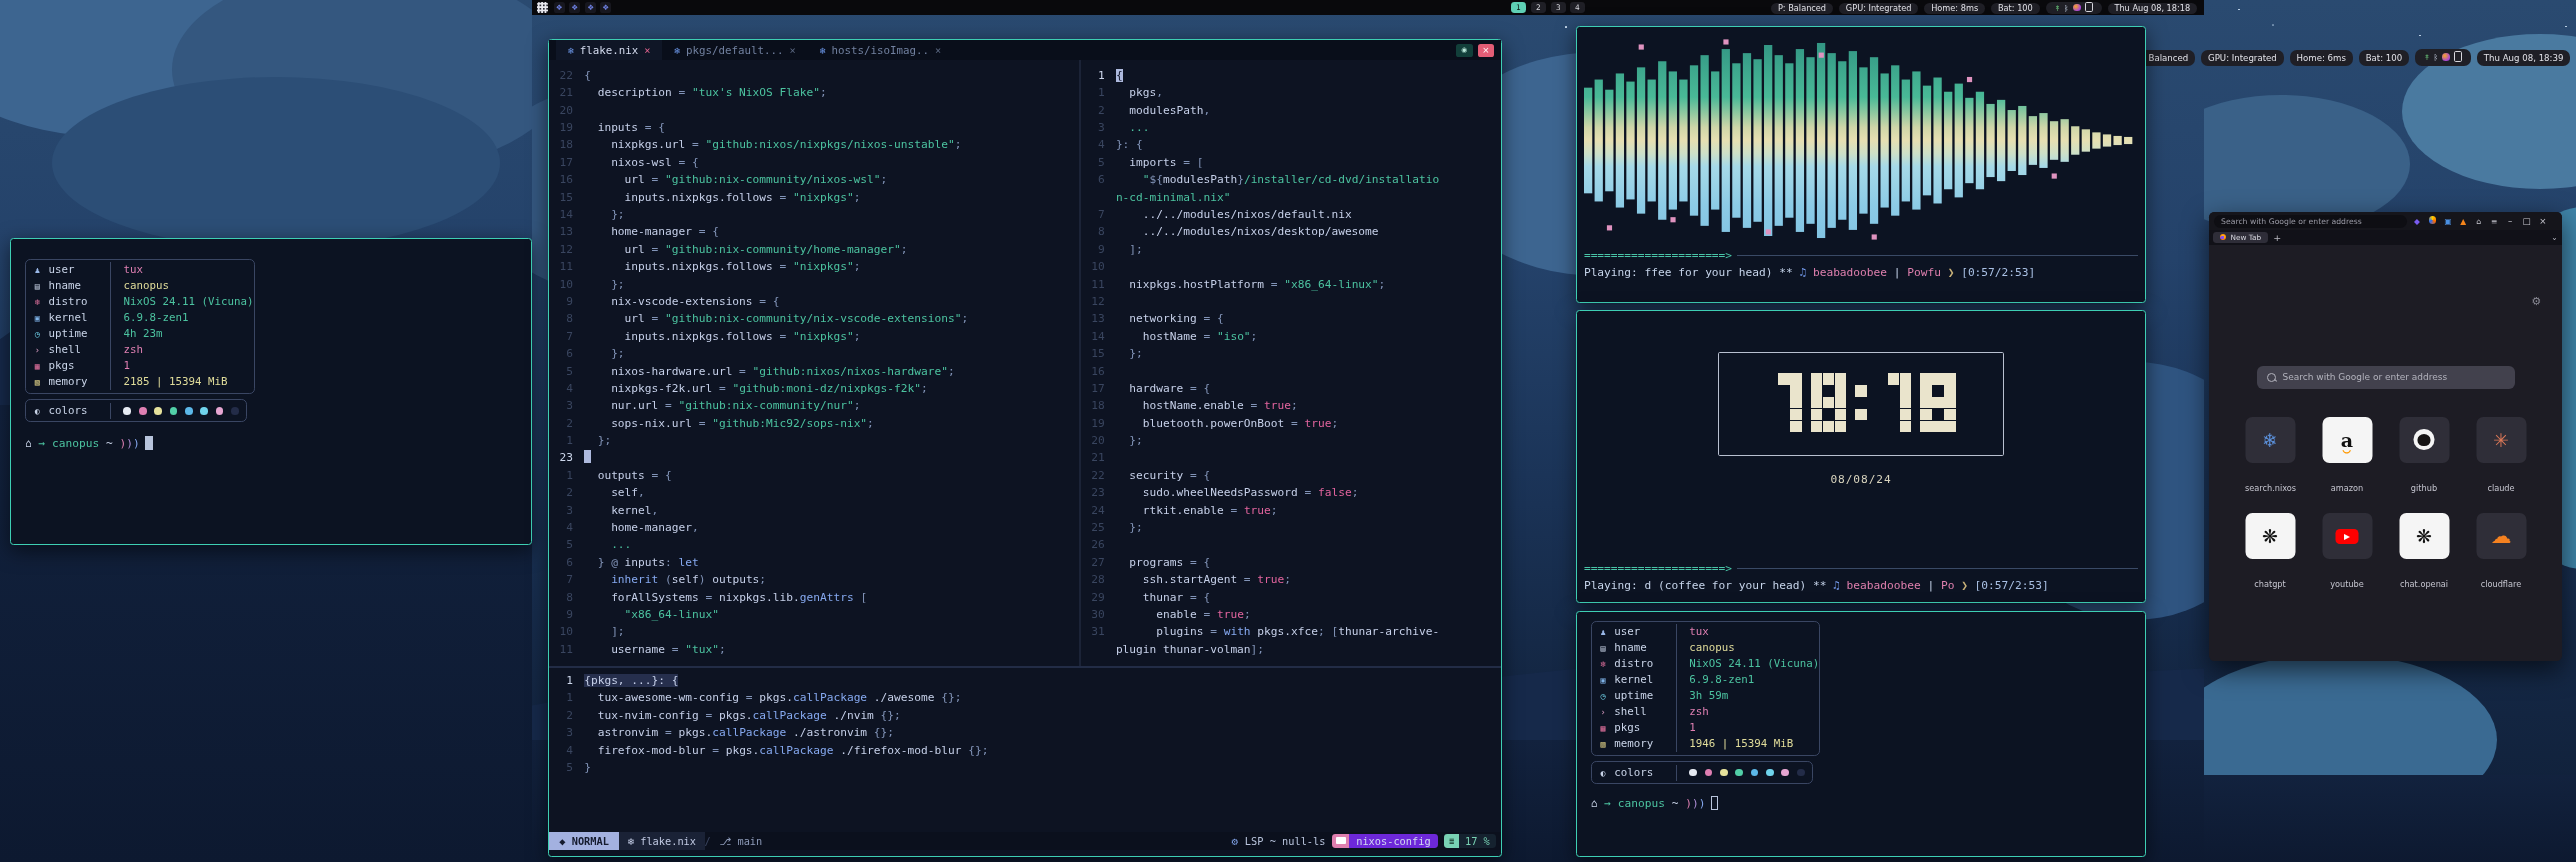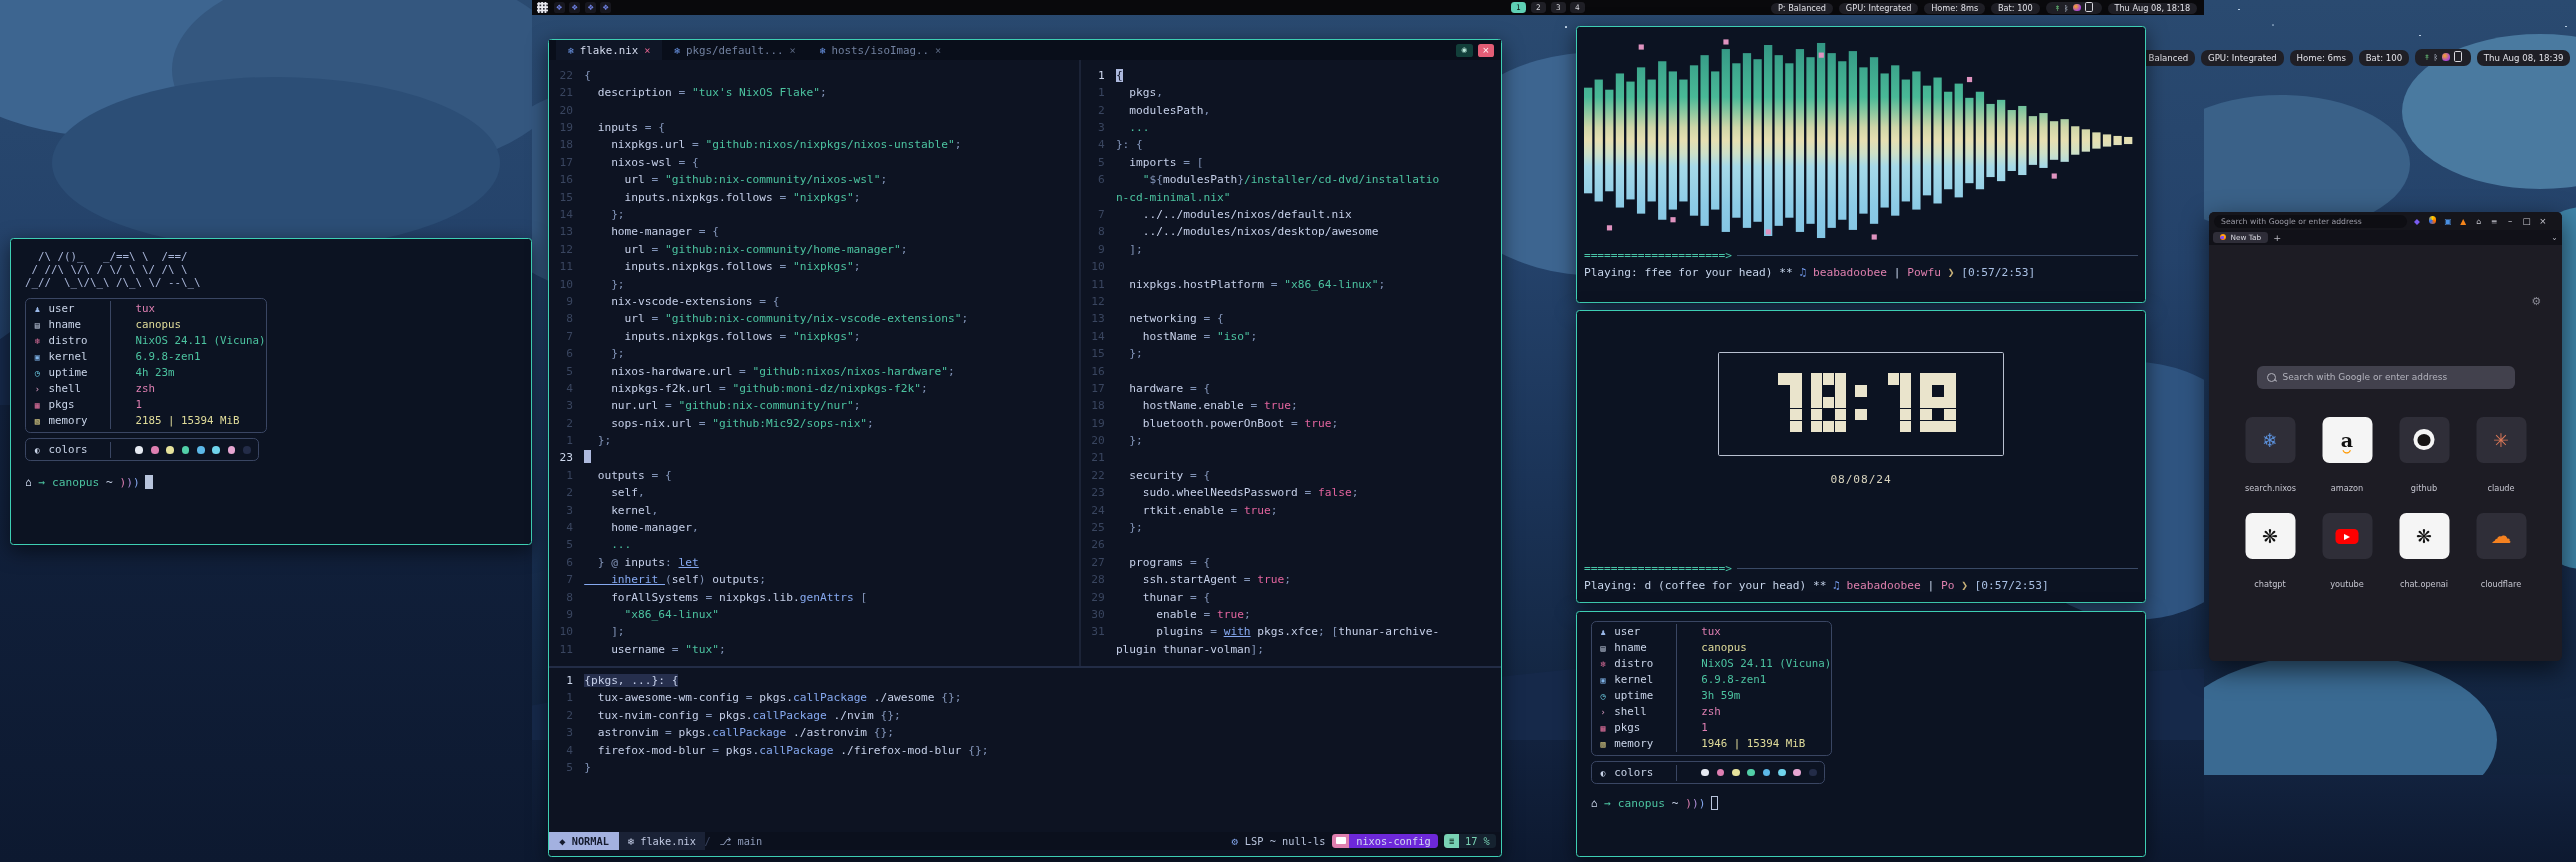--- a/index.html
+++ b/index.html
@@ -47,21 +47,21 @@
   #panes{display:flex;height:606px;flex:none;}
   #pane-left{width:530px;flex:none;padding-top:6.9px;overflow:hidden;}
   .vsep{width:1.7px;background:#1b2337;flex:none;}
   #pane-right{flex:1;padding-top:6.9px;overflow:hidden;}
   .hsep{height:1.7px;background:#222c46;flex:none;}
   #pane-bottom{height:160px;flex:none;padding-top:4.3px;}
   .crow{display:flex;height:17.4px;line-height:17.4px;white-space:pre;font-family:"DejaVu Sans Mono",monospace;font-size:11.2px;}
   .ln{width:24px;text-align:right;margin-right:11.2px;color:#39455f;flex:none;}
   .ln.cur{color:#cdd7ec;}
   .sg-p{color:#8294b8;} .sg-v{color:#c6d0e9;} .sg-s{color:#4cc3a0;} .sg-b{color:#e2649e;}
-  .sg-f{color:#86a9f0;} .sg-k{color:#86a9f0;text-decoration:underline;}
+  .sg-f{color:#86a9f0;} .sg-k{color:#86a9f0;}
   .sg-hl{background:#262f4d;color:#c6d0e9;}
   .sg-curch{background:#aebade;color:#10162a;}
   .blkcur{display:inline-block;width:6.9px;height:13px;background:#aebade;vertical-align:-1.7px;}
   #stline-wrap{margin-top:auto;}
   #stline{height:18px;display:flex;align-items:center;font-family:"DejaVu Sans Mono",monospace;font-size:10.3px;background:#0b101d;}
   .st-mode{background:#a3b1e0;color:#151b2e;font-weight:bold;padding:0 10.3px;height:100%;line-height:18px;}
   .st-seg{padding:0 8.6px;color:#c2cbe4;height:100%;line-height:18px;background:#1a2236;}
   .st-sl{color:#3a4560;}
   .st-branch{padding:0 8.6px;color:#8d9ab8;}
   .st-right{margin-left:auto;display:flex;align-items:center;gap:6.9px;padding-right:5.2px;}
@@ -74,21 +74,21 @@
   #cmdline{height:13.8px;}
 
   
   .term-pad{padding:11.2px 13.8px;}
   .ascii{font-family:"DejaVu Sans Mono",monospace;font-size:10.8px;line-height:13px;color:#a9b6d9;white-space:pre;}
   .fbox{border:0.9px solid #3a4663;border-radius:5.2px;width:fit-content;padding:2.6px 0;}
   .frow{display:flex;height:16px;line-height:16px;font-family:"DejaVu Sans Mono",monospace;font-size:10.8px;}
   .ficon{width:22.4px;text-align:center;flex:none;font-size:8.6px;}
   .flabel{width:62px;color:#c9d4e8;flex:none;}
   .fsep{border-left:0.9px solid #3a4663;margin:0 0;}
-  .fval{padding-left:24px;white-space:pre;}
+  .fval{padding-left:12px;white-space:pre;}
   .fv-pink{color:#df7fb2;} .fv-yellow{color:#e0dc9a;} .fv-teal{color:#4cc3a0;}
   .dot{display:inline-block;width:7.7px;height:7.7px;border-radius:50%;margin-right:7.7px;vertical-align:middle;}
   .promptline{font-family:"DejaVu Sans Mono",monospace;font-size:11.2px;display:flex;align-items:center;gap:0;white-space:pre;}
   .pr-home{color:#c9d4e8;} .pr-arrow{color:#4cc3a0;} .pr-host{color:#4cc3a0;} .pr-path{color:#c9d4e8;}
   .pr-c1{color:#df7fb2;} .pr-c2{color:#b08fd8;} .pr-c3{color:#86a9f0;}
   .cur-fill{display:inline-block;width:7.7px;height:13.8px;background:#b8c4dc;margin-left:5.2px;}
   .cur-hollow{display:inline-block;width:7.7px;height:13.8px;border:1.3px solid #b8c4dc;box-sizing:border-box;margin-left:5.2px;}
 
   
   .sepline{display:flex;align-items:center;font-family:"DejaVu Sans Mono",monospace;font-size:11.2px;color:#49c5a8;white-space:pre;}
@@ -197,21 +197,20 @@
       <span class="pill">GPU: Integrated</span>
       <span class="pill">Home: 6ms</span>
       <span class="pill">Bat: 100</span>
       <span class="pill"><span class="trayicon t-net">↟</span><span class="trayicon t-bt">ᛒ</span><span class="t-media"></span><span class="t-batt"></span></span>
       <span class="pill">Thu Aug 08, 18:39</span>
     </div>
   </div>
 
   <div class="kwin" style="left:10.3px;top:238px;width:522px;height:307px;">
     <div class="term-pad">
-      <div class="ascii"><span>  /\ /()_   _/==\ \  /==/</span><br><span> / //\ \/\ / \/ \ \/ /\ \</span><br><span>/_//  \_\/\_\ /\_\ \/ --\_\</span></div>
       <div style="height:8.6px;"></div>
       <div>
           <div class="fbox">
             <div class="frow">
               <span class="ficon" style="color: rgb(154, 184, 232);">♟</span>
               <span class="flabel">user</span>
               <span class="fsep"></span>
               <span class="fval fv-pink">tux</span>
             </div>
             <div class="frow">

